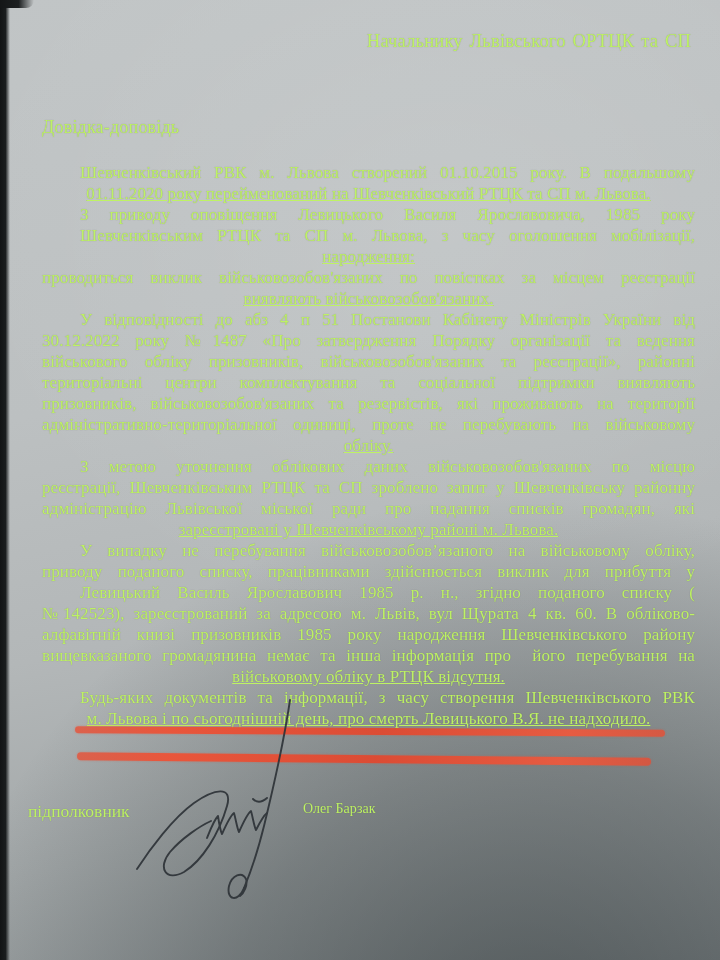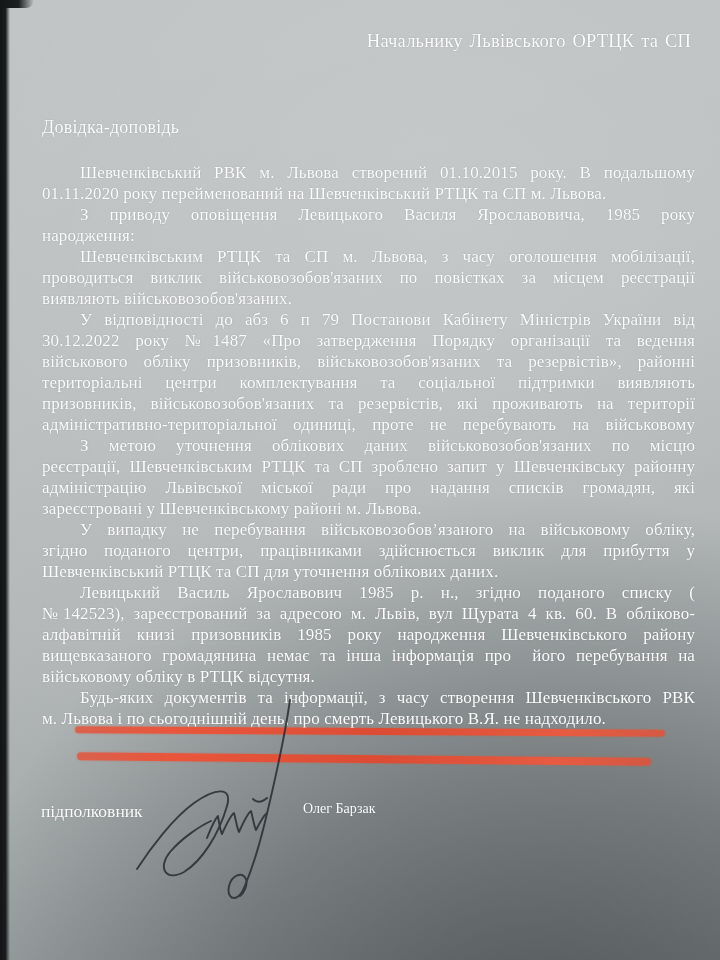--- a/index.html
+++ b/index.html
@@ -19,85 +19,85 @@
   
   .photo-edge{
     position:absolute;left:0;top:0;bottom:0;width:10px;
     background:linear-gradient(to right,#121415 0%,#1a1d1e 55%,rgba(26,29,30,0) 100%);
   }
   .photo-edge-top{
     position:absolute;left:0;top:0;width:34px;height:8px;
     background:linear-gradient(to right,#141617 0%,#1d2021 55%,rgba(29,32,33,0) 100%);
     border-radius:0 0 8px 0;
   }
-  .txt{color:#ffffff;text-shadow:0 0 1px rgba(44,48,54,0.38);}
+  .txt{color:#bef264;text-shadow:0 0 1px rgba(44,48,54,0.38);}
   .addressee{
     position:absolute;top:31px;right:29px;
     font-size:18.5px;letter-spacing:.2px;word-spacing:2px;white-space:nowrap;
   }
   .doc-title{
     position:absolute;top:117px;left:42px;width:640px;
     font-size:18px;text-align:left;letter-spacing:.2px;white-space:nowrap;
   }
   .body-block{position:absolute;left:42px;top:162px;width:653px;}
   .ln{
     display:block;height:21px;line-height:21px;font-size:17px;
     overflow:visible;letter-spacing:.1px;
   }
   .ln.j{text-align:justify;text-align-last:justify;white-space:nowrap;}
-  .ln.last{text-align:left;white-space:nowrap;}
+  .ln.last{text-align:center;white-space:nowrap;text-decoration:underline;}
   .ln.ind{text-indent:38px;}
   
   .marker{
     position:absolute;border-radius:4px;
     background:linear-gradient(90deg,
       rgba(233,77,50,0.78) 0%, rgba(237,82,54,0.95) 16%,
       rgba(229,69,43,0.90) 52%, rgba(239,88,60,0.92) 84%,
       rgba(233,77,50,0.80) 100%);
     box-shadow:0 0 2px rgba(233,77,50,0.45);
   }
   .marker-1{left:75px;top:728px;width:590px;height:7px;transform:rotate(.35deg);}
   .marker-2{left:77px;top:755px;width:574px;height:8px;transform:rotate(.55deg);}
   .signoff-1{position:absolute;left:42px;top:777px;font-size:17.5px;white-space:nowrap;}
-  .signoff-2{position:absolute;left:41px;top:801px;font-size:17.5px;white-space:nowrap;}
+  .signoff-2{position:absolute;left:28px;top:801px;font-size:17.5px;white-space:nowrap;}
   .signoff-3{position:absolute;left:303px;top:801px;font-size:14px;white-space:nowrap;}
   .sig-svg{position:absolute;left:0;top:0;width:720px;height:960px;pointer-events:none;}
 </style>
 </head>
 <body>
 
 <div id="stage">
   <div class="paper"></div>
   <div class="photo-edge"></div>
   <div class="photo-edge-top"></div>
 
   <div class="addressee txt">Начальнику Львівського ОРТЦК та СП</div>
   <div class="doc-title txt">Довідка-доповідь</div>
 
   <div class="body-block">
     <span class="ln txt j ind">Шевченківський РВК м. Львова створений 01.10.2015 року. В подальшому</span>
     <span class="ln txt last">01.11.2020 року перейменований на Шевченківський РТЦК та СП м. Львова.</span>
     <span class="ln txt j ind">З приводу оповіщення Левицького Василя Ярославовича, 1985 року</span>
+    <span class="ln txt j ind">Шевченківським РТЦК та СП м. Львова, з часу оголошення мобілізації,</span>
     <span class="ln txt last">народження:</span>
-    <span class="ln txt j ind">Шевченківським РТЦК та СП м. Львова, з часу оголошення мобілізації,</span>
     <span class="ln txt j">проводиться виклик військовозобов'язаних по повістках за місцем реєстрації</span>
     <span class="ln txt last">виявляють військовозобов'язаних.</span>
-    <span class="ln txt j ind">У відповідності до абз 6 п 79 Постанови Кабінету Міністрів України від</span>
+    <span class="ln txt j ind">У відповідності до абз 4 п 51 Постанови Кабінету Міністрів України від</span>
     <span class="ln txt j">30.12.2022 року №1487 «Про затвердження Порядку організації та ведення</span>
-    <span class="ln txt j">військового обліку призовників, військовозобов'язаних та резервістів», районні</span>
+    <span class="ln txt j">військового обліку призовників, військовозобов'язаних та реєстрації», районні</span>
     <span class="ln txt j">територіальні центри комплектування та соціальної підтримки виявляють</span>
     <span class="ln txt j">призовників, військовозобов'язаних та резервістів, які проживають на території</span>
     <span class="ln txt j">адміністративно-територіальної одиниці, проте не перебувають на військовому</span>
+    <span class="ln txt last">обліку.</span>
     <span class="ln txt j ind">З метою уточнення облікових даних військовозобов'язаних по місцю</span>
     <span class="ln txt j">реєстрації, Шевченківським РТЦК та СП зроблено запит у Шевченківську районну</span>
     <span class="ln txt j">адміністрацію Львівської міської ради про надання списків громадян, які</span>
     <span class="ln txt last">зареєстровані у Шевченківському районі м. Львова.</span>
     <span class="ln txt j ind">У випадку не перебування військовозобов’язаного на військовому обліку,</span>
-    <span class="ln txt j">згідно поданого центри, працівниками здійснюється виклик для прибуття у</span>
-    <span class="ln txt last">Шевченківський РТЦК та СП для уточнення облікових даних.</span>
+    <span class="ln txt j">приводу поданого списку, працівниками здійснюється виклик для прибуття у</span>
     <span class="ln txt j ind">Левицький Василь Ярославович 1985 р. н., згідно поданого списку (</span>
     <span class="ln txt j">№142523), зареєстрований за адресою м. Львів, вул Щурата 4 кв. 60. В обліково-</span>
     <span class="ln txt j">алфавітній книзі призовників 1985 року народження Шевченківського району</span>
     <span class="ln txt j">вищевказаного громадянина немає та інша інформація про&nbsp; його перебування на</span>
     <span class="ln txt last">військовому обліку в РТЦК відсутня.</span>
     <span class="ln txt j ind">Будь-яких документів та інформації, з часу створення Шевченківського РВК</span>
     <span class="ln txt last">м. Львова і по сьогоднішній день, про смерть Левицького В.Я. не надходило.</span>
   </div>
 
   <div class="marker marker-1"></div>

